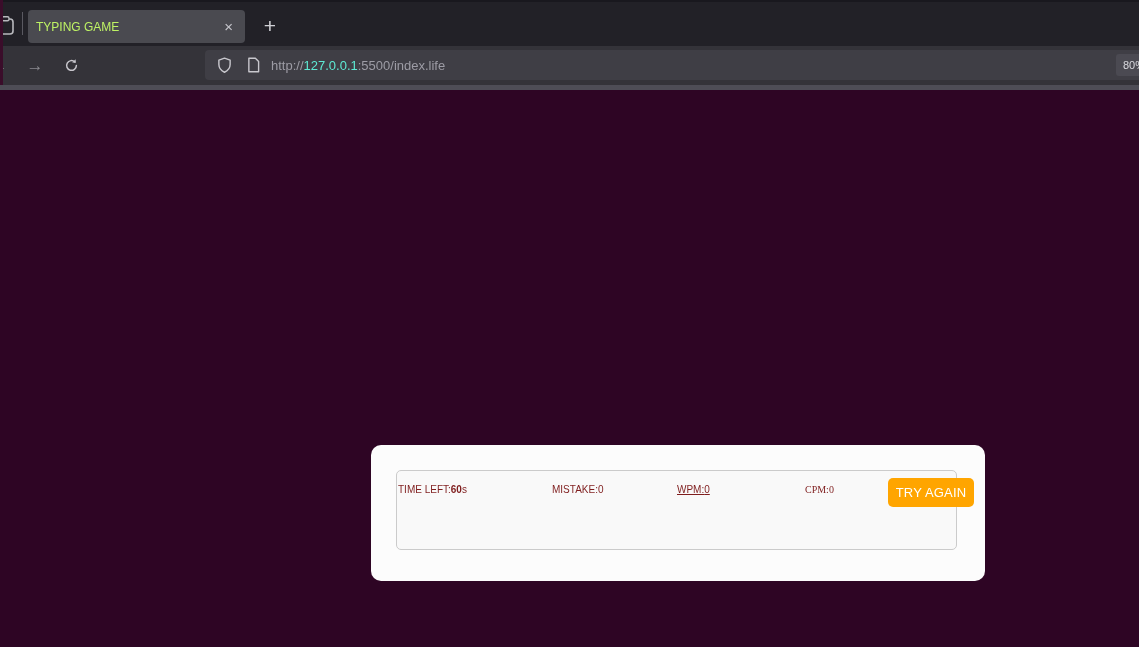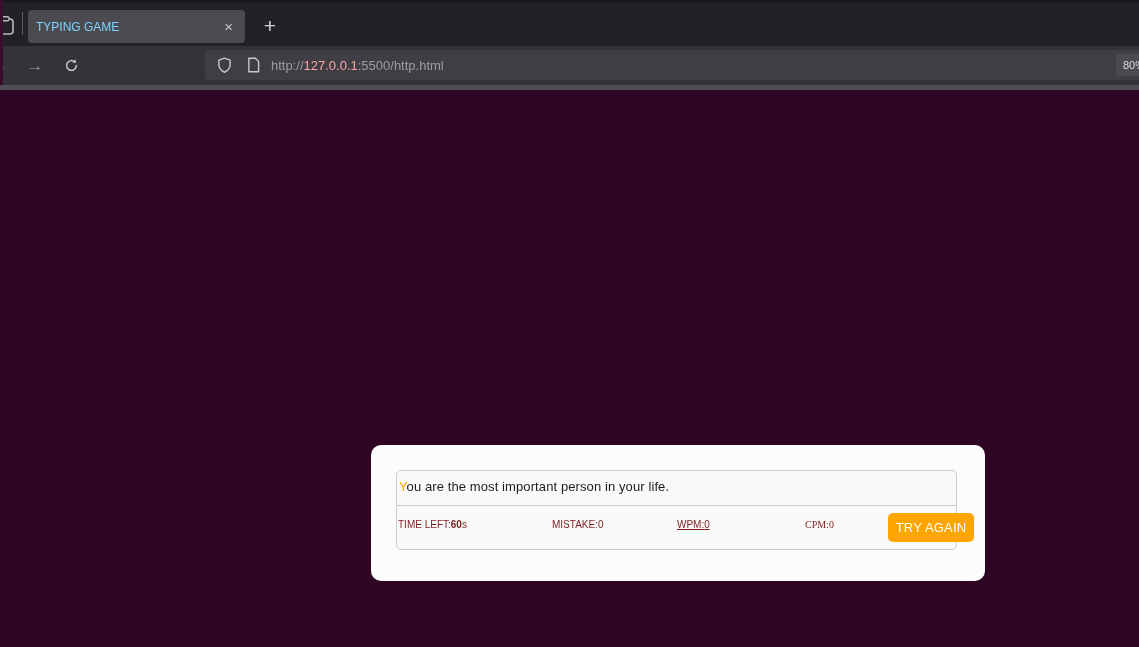--- a/index.html
+++ b/index.html
@@ -10,42 +10,42 @@
 
   
   .tabbar { position:absolute; left:0; top:0; width:1139px; height:46px; background:#222127; }
   .tabbar-topline { position:absolute; left:0; top:0; width:100%; height:2px; background:#19181e; }
 
   .fxview-icon { position:absolute; left:-7px; top:16px; width:22px; height:20px; }
   .tab-separator { position:absolute; left:22px; top:12px; width:1px; height:23px; background:#5a5961; }
 
   .tab { position:absolute; left:28px; top:10px; width:217px; height:33px; background:#4a4a50;
          border-radius:4px; display:flex; align-items:center; padding:0 8px; cursor:default; }
-  .tab-title { font-size:12px; color:#7dd3fc; flex:1; white-space:nowrap; overflow:hidden; }
+  .tab-title { font-size:12px; color:#bef264; flex:1; white-space:nowrap; overflow:hidden; }
   .tab-close { font-size:15px; color:#c6c6cc; line-height:1; padding:2px 4px; }
 
   .newtab { position:absolute; left:256px; top:12px; width:28px; height:28px; color:#d0d0d5;
             font-size:21px; font-weight:300; display:flex; align-items:center; justify-content:center; }
 
   
   .toolbar { position:absolute; left:0; top:46px; width:1139px; height:39px; background:#343339; }
   .nav-btn { position:absolute; top:0; height:39px; display:flex; align-items:center; justify-content:center;
              color:#8b8a90; font-size:17px; }
   .btn-back    { left:-14px; width:26px; }
   .btn-forward { left:22px;  width:26px; }
   .btn-reload  { left:58px;  width:26px; color:#c7c6cc; }
 
   .urlbar { position:absolute; left:205px; top:4px; width:940px; height:30px; background:#3f3e45;
             border-radius:4px; display:flex; align-items:center; }
   .urlbar .icon { display:flex; align-items:center; justify-content:center; }
   .shield-wrap { margin-left:10px; width:18px; }
   .page-wrap   { margin-left:12px; width:16px; }
   .url-text { margin-left:10px; font-size:13px; white-space:nowrap; }
   .url-dim  { color:#9d9ca5;margin-top:35px; }
-  .url-host { color:#fca5a5; }
+  .url-host { color:#5eead4; }
   .zoom-badge { position:absolute; right:-8px; top:4px; height:22px; background:#4b4a52; border-radius:3px;
                 color:#d9d9de; font-size:11px; display:flex; align-items:center; padding:0 8px 0 7px; }
 
   .chrome-band { position:absolute; left:0; top:85px; width:1139px; height:5px; background:#4e4d56; }
 
   .left-strip { position:absolute; left:0; top:0; width:3px; height:85px; background:#3a0d2a; z-index:30; }
 
   
   .content { position:absolute; left:0; top:90px; width:1139px; height:557px; background:#2e0524; }
 
@@ -109,33 +109,32 @@
       <span class="icon shield-wrap">
         <svg width="15" height="17" viewBox="0 0 16 18">
           <path d="M8 1.2 L14 3.2 V8 C14 12.2 11 14.8 8 16.2 C5 14.8 2 12.2 2 8 V3.2 Z" fill="none" stroke="#c9c8ce" stroke-width="1.5" stroke-linejoin="round"></path>
         </svg>
       </span>
       <span class="icon page-wrap">
         <svg width="13" height="16" viewBox="0 0 14 17">
           <path d="M2 1.2 H9 L12.5 4.7 V15.8 H2 Z" fill="none" stroke="#c9c8ce" stroke-width="1.5" stroke-linejoin="round"></path>
         </svg>
       </span>
-      <span class="url-text"><span class="url-dim">http://</span><span class="url-host">127.0.0.1</span><span class="url-dim">:5500/http.html</span></span>
+      <span class="url-text"><span class="url-dim">http://</span><span class="url-host">127.0.0.1</span><span class="url-dim">:5500/index.life</span></span>
       <span class="zoom-badge">80%</span>
     </div>
   </div>
 
   <div class="chrome-band"></div>
   <div class="left-strip"></div>
 
   <div class="content">
     <div class="card">
       <div class="content-box">
 
-        <div class="typing-text"><span class="active-char">Y</span><span>ou are the most important person in your life.</span></div>
 
         <div class="stats-row">
           <p class="stat stat-0"><span>TIME LEFT:</span><b>60</b><span>s</span></p>
           <p class="stat stat-1"><span>MISTAKE:</span><span>0</span></p>
           <p class="stat stat-2"><span>WPM:</span><span>0</span></p>
           <p class="stat stat-3"><span>CPM:</span><span>0</span></p>
           <button class="try-again">TRY AGAIN</button>
         </div>
 
       </div>

